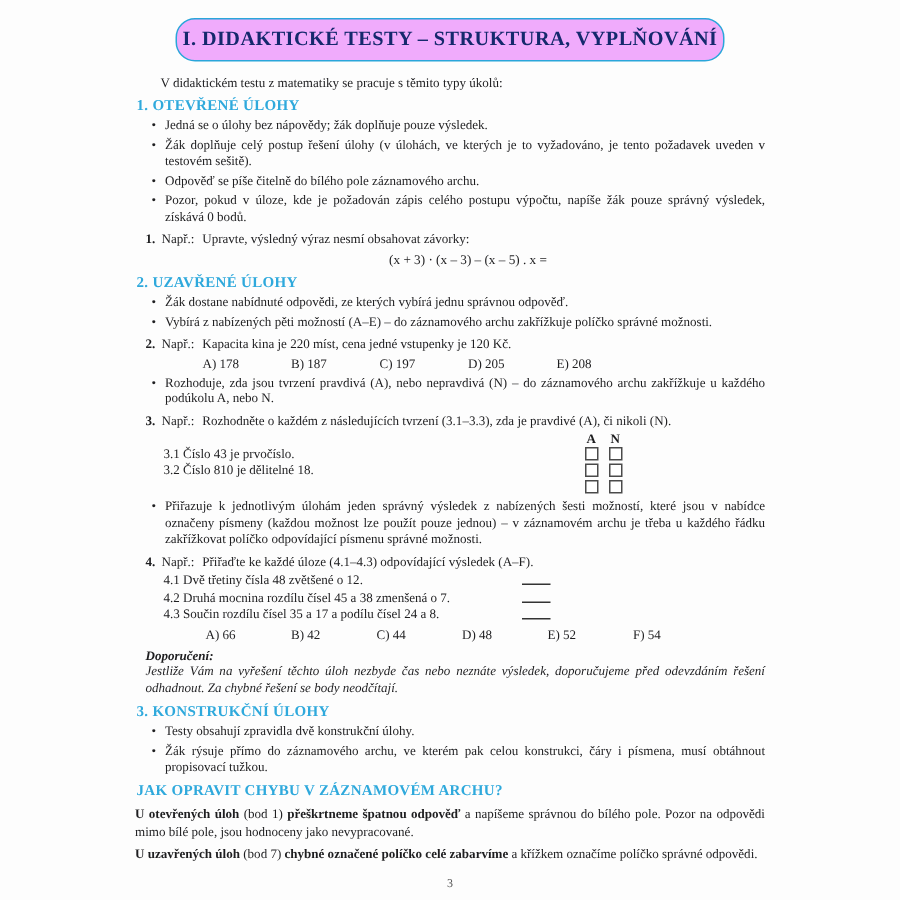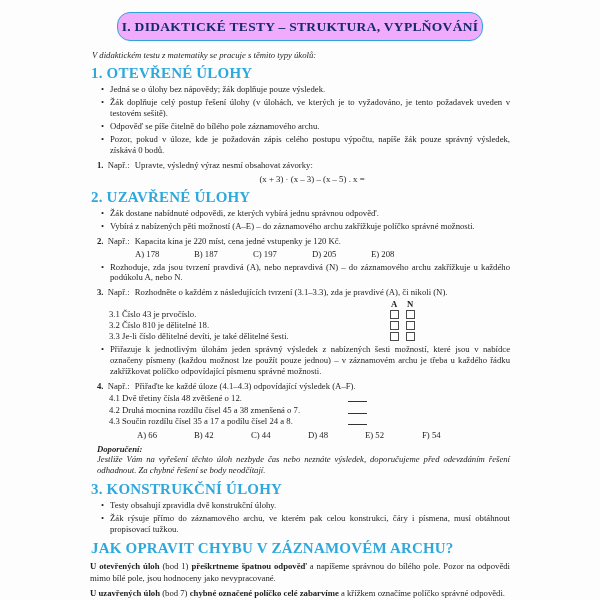--- a/index.html
+++ b/index.html
@@ -9,23 +9,23 @@
     color:#1e1e20;position:relative;overflow:hidden;
   }
   .page{width:420px;margin:0 auto;padding-top:12px;}
   .title-box{
     background:#f0abfc;border:1px solid #2aa6da;border-radius:13px;
     width:364px;margin:0 auto 9px auto;text-align:center;padding:4px 0 5px 0;
   }
   .title-box .t{
     color:#15296d;font-weight:bold;font-size:13.5px;letter-spacing:.3px;
   }
-  .intro{font-size:8.7px;margin:2px 0 4px 2px;font-style:italic;}
+  .intro{font-size:8.7px;margin:2px 0 4px 17px;}
   .sec-h{
-    color:#2fa9dc;font-weight:bold;font-size:15px;margin:5px 0 2px 1px;
+    color:#2fa9dc;font-weight:bold;font-size:10px;margin:5px 0 2px 1px;
     letter-spacing:.2px;
   }
   .bullet{display:flex;padding-left:11px;font-size:8.7px;line-height:1.26;margin:2px 0;}
   .bullet .m{width:9px;flex:none;}
   .bullet .bt{flex:1;text-align:justify;}
   .ex{padding-left:7px;font-size:8.7px;margin:4px 0 1px 0;line-height:1.26;}
   .ex .num{font-weight:bold;margin-right:2px;}
   .ex .lbl{margin-right:3px;}
   .ex .ti{font-weight:normal;}
   .eq{padding-left:24px;font-size:8.8px;margin:3px 0 2px 0;text-align:center;}
@@ -126,21 +126,20 @@
     <span>3.1 Číslo 43 je prvočíslo.</span>
     <span class="cb a"></span>
     <span class="cb n"></span>
   </div>
   <div class="tf-row">
     <span>3.2 Číslo 810 je dělitelné 18.</span>
     <span class="cb a"></span>
     <span class="cb n"></span>
   </div>
   <div class="tf-row">
-    <span>3.3 Je-li číslo dělitelné devíti, je také dělitelné šesti.</span>
     <span class="cb a"></span>
     <span class="cb n"></span>
   </div>
 
   <div class="bullet">
     <span class="m">•</span>
     <span class="bt">Přiřazuje k jednotlivým úlohám jeden správný výsledek z nabízených šesti možností, které jsou v nabídce označeny písmeny (každou možnost lze použít pouze jednou) – v záznamovém archu je třeba u každého řádku zakřížkovat políčko odpovídající písmenu správné možnosti.</span>
   </div>
 
   <div class="ex">

